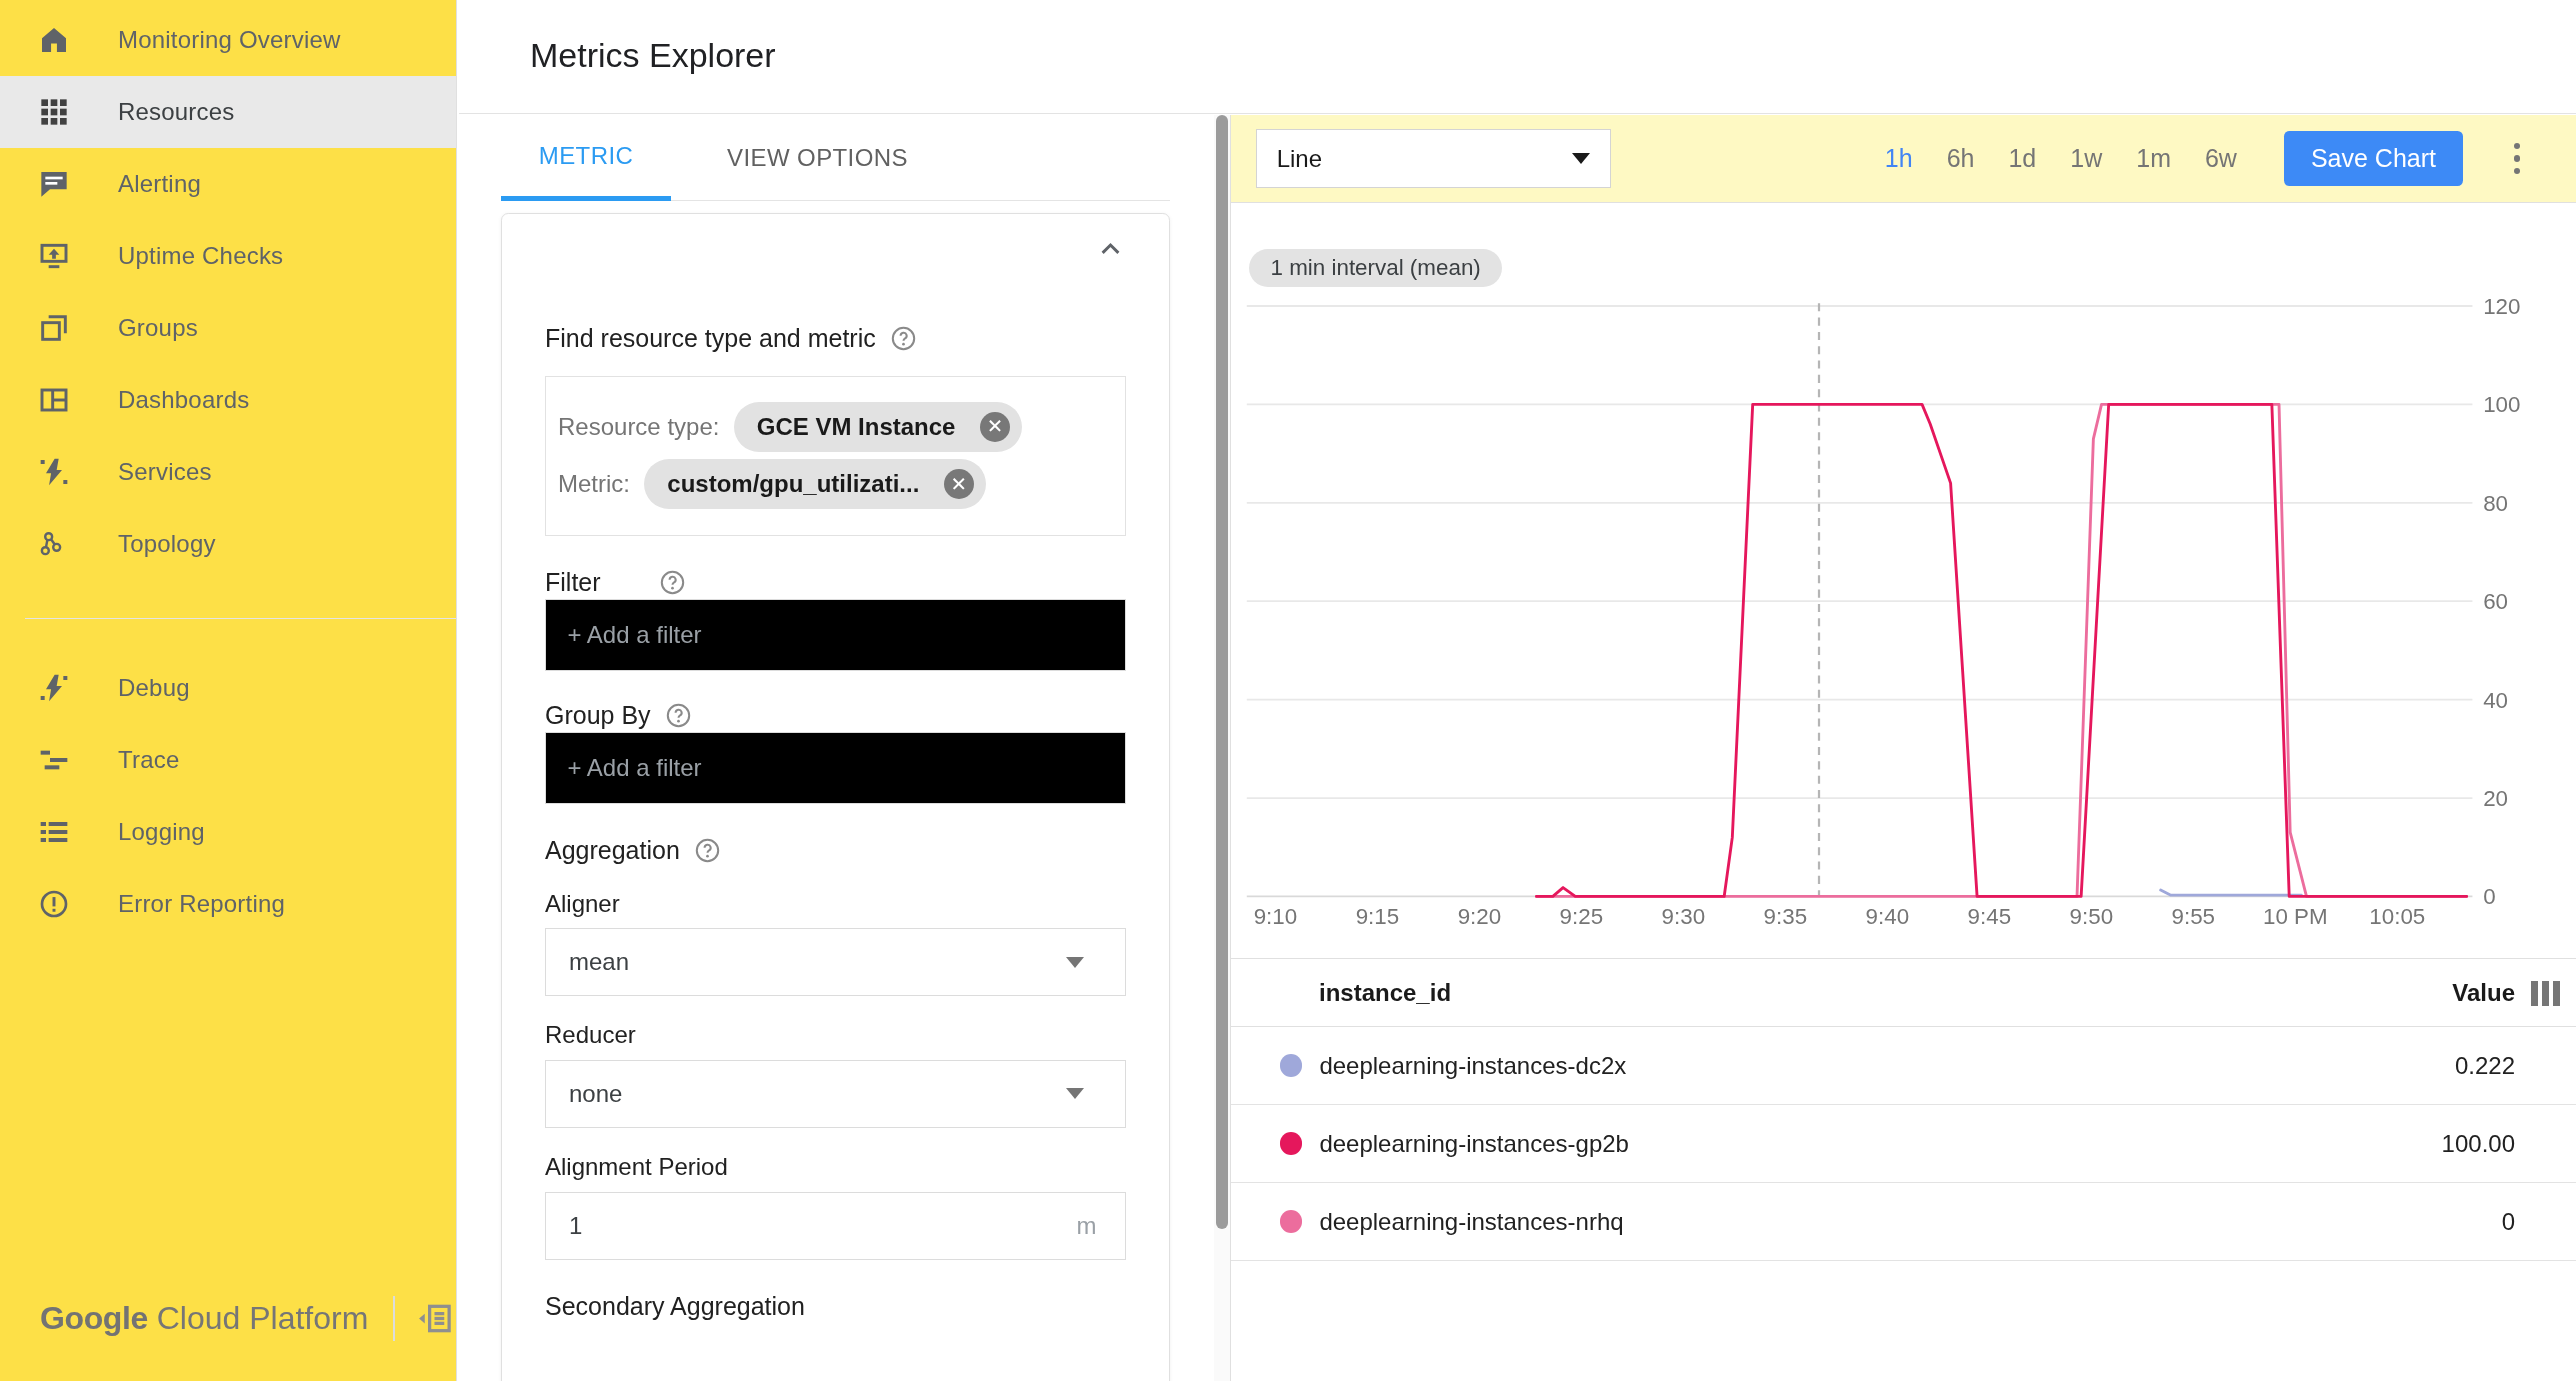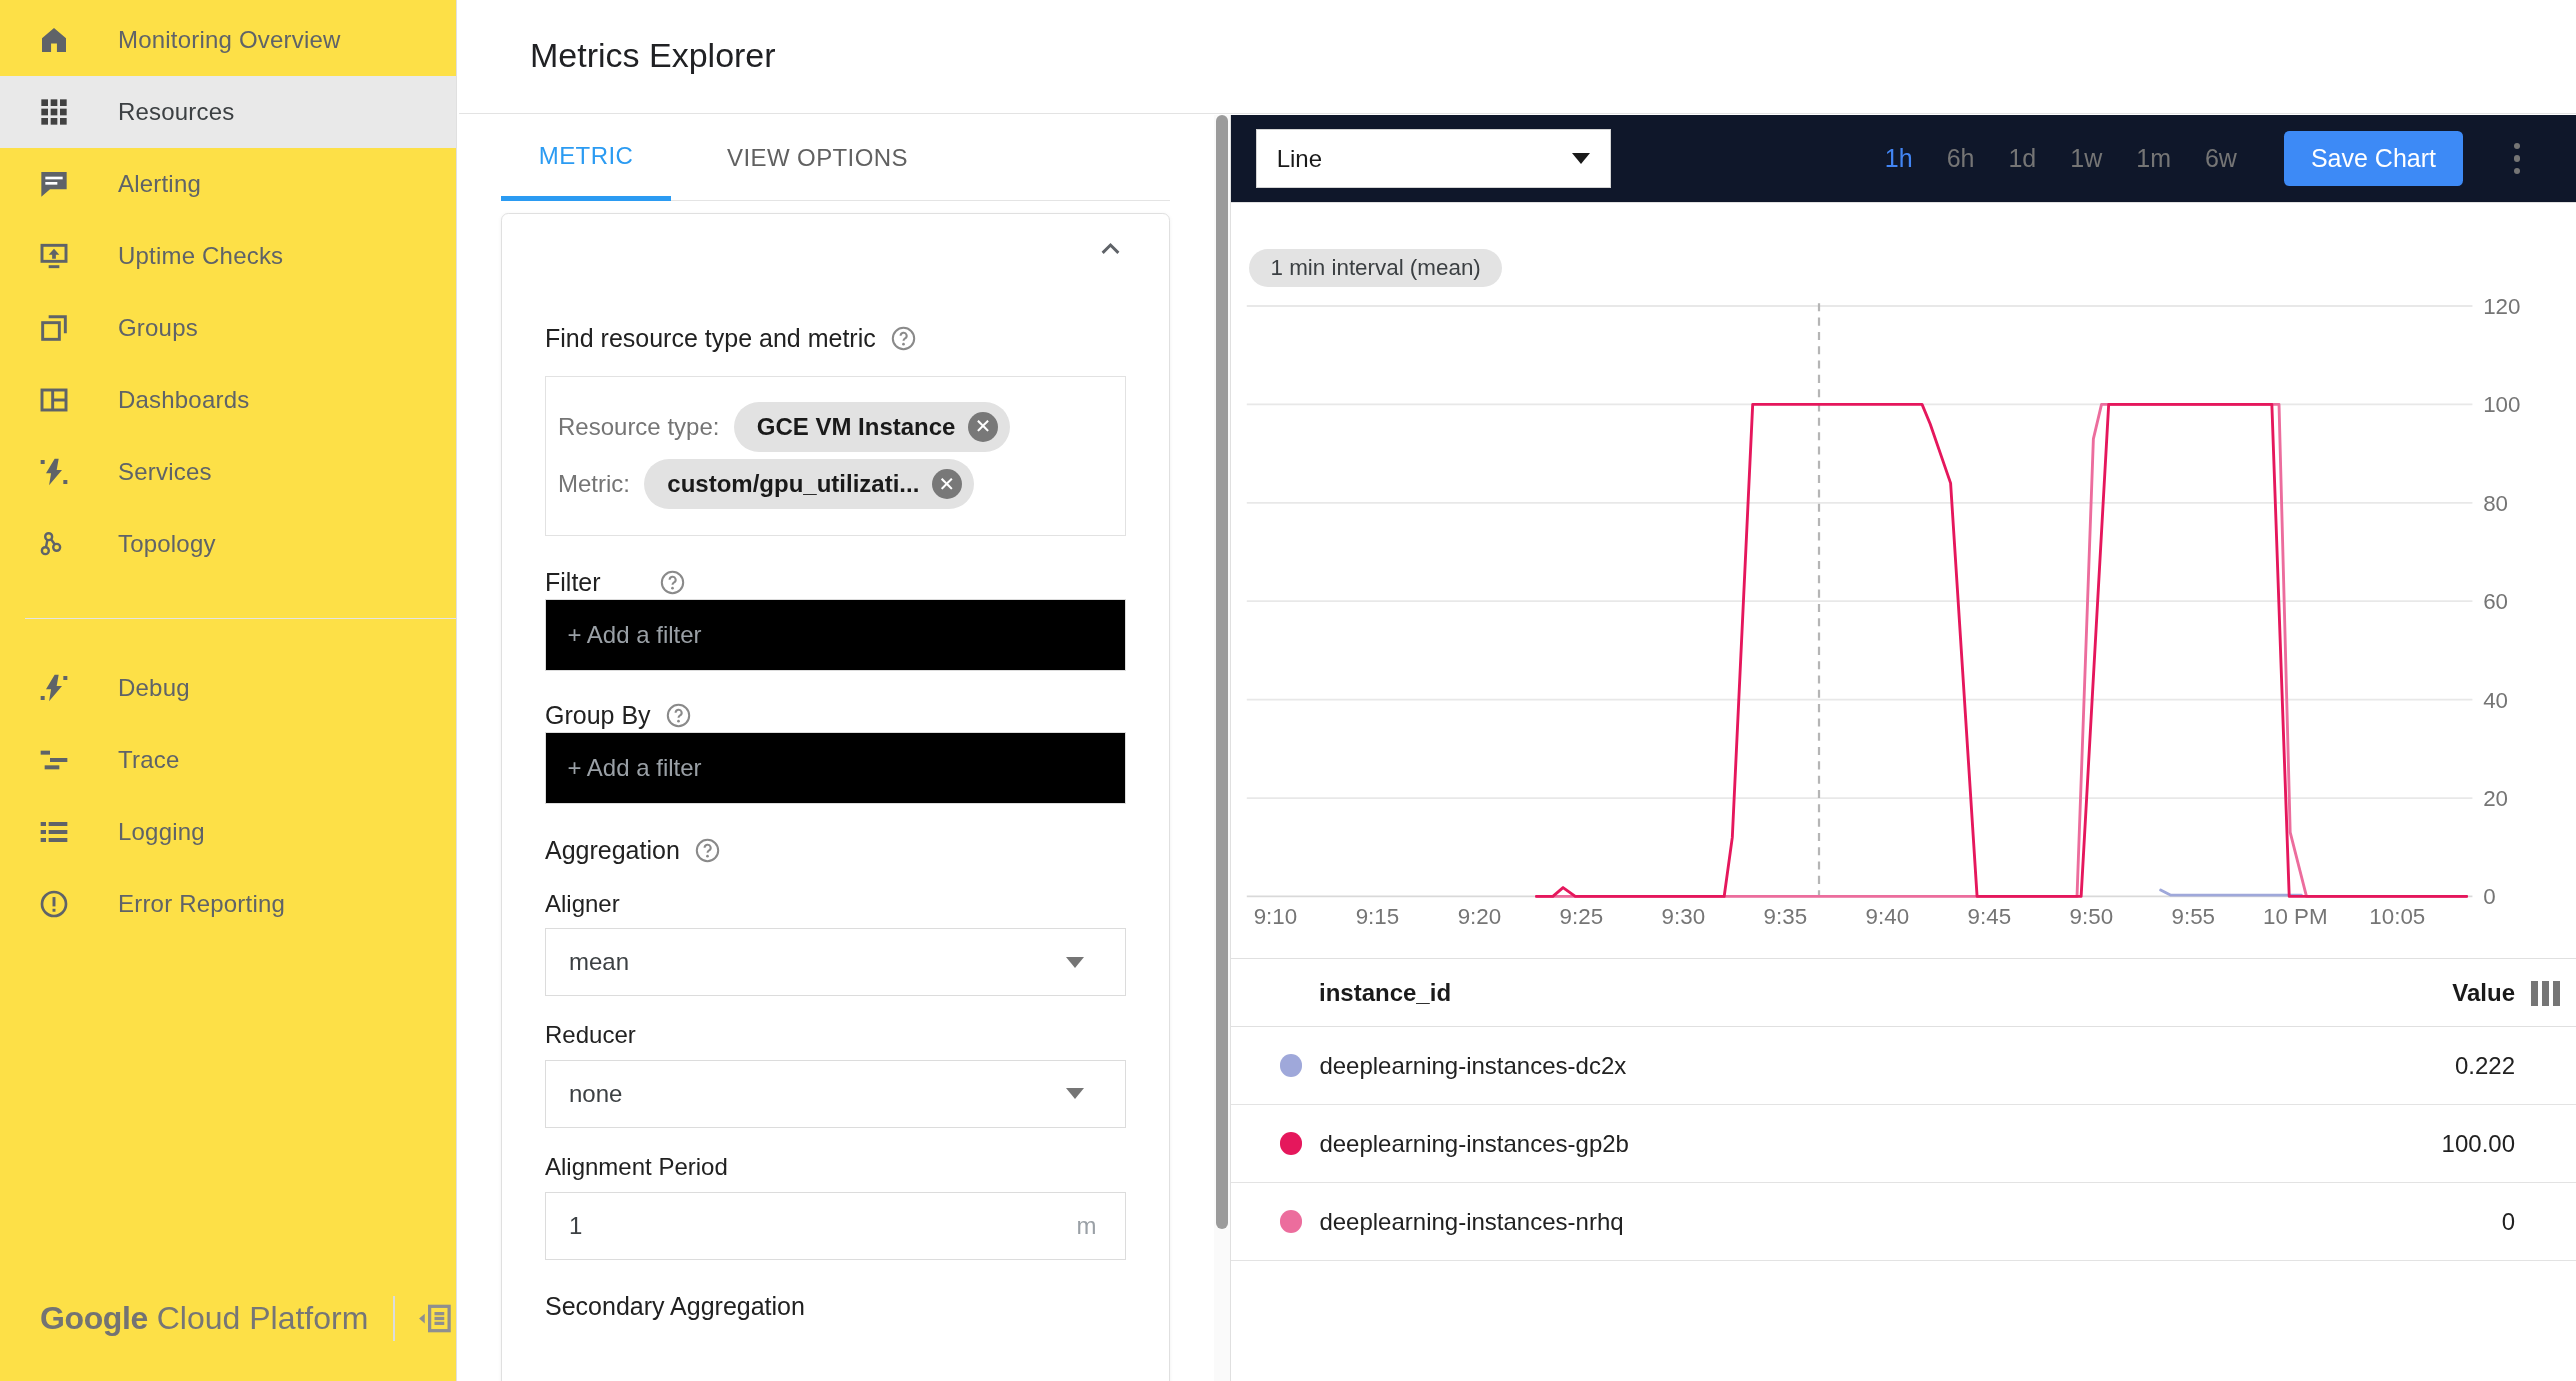--- a/index.html
+++ b/index.html
@@ -50,21 +50,21 @@
 
   .section-h { display:flex; align-items:center; font-size:25px; font-weight:500; color:#212121; }
   .help-icon { margin-left:14.3px; width:27px; height:27px; color:#8a8a8a; cursor:pointer; }
   .help-icon svg { width:27px; height:27px; }
 
   .h-find { margin-top:54px; }
   .resource-box { margin-top:23px; border:1.8px solid #e2e2e2; padding:18px 12px; }
   .chip-row { display:flex; align-items:center; margin:7.2px 0; }
   .chip-row-label { font-size:24px; color:#757575; margin-right:14.3px; white-space:nowrap; }
   .chip { display:flex; align-items:center; background:#e2e2e2; border-radius:25px;
-    height:50px; padding:0 12.5px 0 23px; cursor:pointer; }
+    height:50px; padding:0 12.5px 0 23px; cursor:pointer;gap:12px; }
   .chip-text { font-size:24px; font-weight:700; color:#1a1a1a; }
   .chip-x { margin-left:12.5px; width:30px; height:30px; border-radius:50%; background:#787878;
     color:#fff; display:flex; align-items:center; justify-content:center;
     font-size:19.7px; line-height:1; cursor:pointer; }
 
   .h-filter { margin-top:32px;gap:44px; }
   .filter-input { margin-top:2px; height:72px; border:1.8px solid #dcdcdc; display:flex; align-items:center;
     padding:0 21.5px; font-size:24px; color:#9aa0a6; background:#000000; }
   .h-groupby { margin-top:30px; }
   .h-agg { margin-top:32px; }
@@ -78,21 +78,21 @@
   .unit { font-size:24px; color:#9aa0a6; margin-right:5.4px; }
   .h-secondary { margin-top:32px; font-size:25px; font-weight:500; color:#212121; }
 
   
   .scroll-strip { position:absolute; left:1214px; top:115px; width:16px; bottom:0; background:#fafafa; }
   .scroll-thumb { position:absolute; left:1.8px; top:0; width:12.5px; height:1114px; background:#9b9b9b; border-radius:7.2px; }
 
   
   .right-panel { position:absolute; left:1230px; top:115px; right:0; bottom:0; background:#fff;
     border-left:1.8px solid #e0e0e0; }
-  .toolbar { position:absolute; left:0; top:0; right:0; height:88px; background:#0f172a;
+  .toolbar { position:absolute; left:0; top:0; right:0; height:88px; background:#fef9c3;
     border-bottom:1.8px solid #e0e0e0; display:flex; align-items:center; padding:0 41px 0 25px; }
   .chart-type-select { width:355px; height:59px; background:#fff; border:1.8px solid #d4d4d4;
     display:flex; align-items:center; padding:0 19.7px; cursor:pointer; }
   .chart-type-value { flex:1; font-size:24px; color:#1a1a1a; }
   .caret-black { width:0; height:0; border-left:9px solid transparent; border-right:9px solid transparent;
     border-top:11.6px solid #1a1a1a; }
   .toolbar-spacer { flex:1; }
   .ranges { display:flex; align-items:center; gap:34px; margin-right:47px; }
   .range-btn { font-size:25px; color:#757575; cursor:pointer; }
   .range-btn.active { color:#4285f4; }

